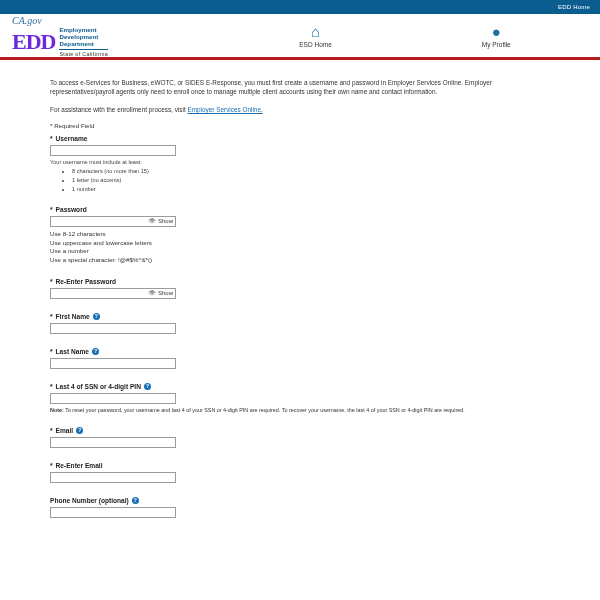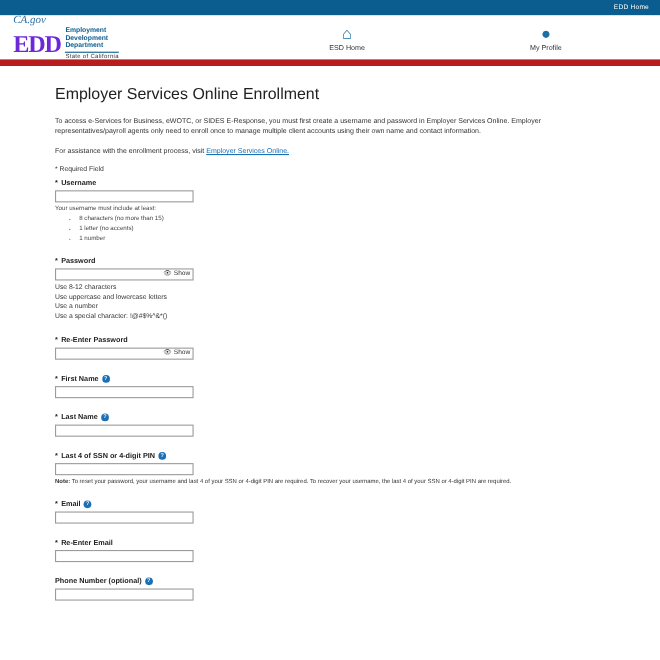--- a/index.html
+++ b/index.html
@@ -22,21 +22,21 @@
     color: #ffffff;
     font-size: 6px;
     text-decoration: none;
     letter-spacing: .2px;
   }
   .header {
     display: flex;
     align-items: center;
     height: 46px;
     background: #ffffff;
-    border-bottom: 6px solid #b91c1c;
+    border-bottom: 3px solid #b91c1c;
     padding: 0 12px;
   }
   .logo-block {
     display: flex;
     align-items: flex-start;
     width: 210px;
   }
   .ca-gov {
     font-family: "Liberation Serif", serif;
     font-style: italic;
@@ -236,21 +236,20 @@
       <span class="lbl">ESD Home</span>
     </div>
     <div class="nav-item">
       <span class="glyph">●</span>
       <span class="lbl">My Profile</span>
     </div>
   </div>
 </div>
 
 <div class="content">
-  <h1>Employer Services Online Enrollment</h1>
   <p class="intro">To access e-Services for Business, eWOTC, or SIDES E-Response, you must first create a username and password in Employer Services Online. Employer representatives/payroll agents only need to enroll once to manage multiple client accounts using their own name and contact information.</p>
   <p class="assist">
     <span>For assistance with the enrollment process, visit </span><a class="inline" href="#">Employer Services Online.</a>
   </p>
   <p class="required-note">* Required Field</p>
 
   <div class="field">
     <div class="field-label">
       <span class="star">*</span>
       <span>Username</span>

